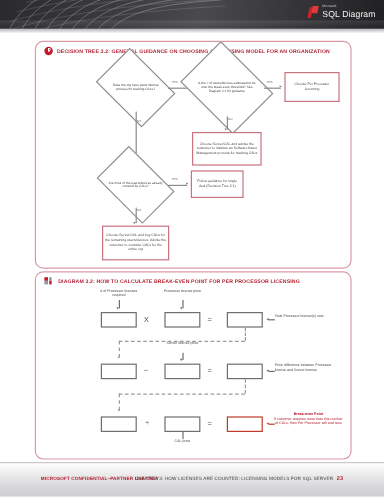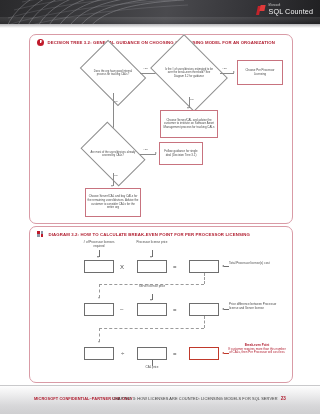--- a/index.html
+++ b/index.html
@@ -168,21 +168,21 @@
       </g>
     </svg>
     <div class="banner-sheen"></div>
     <div class="brand">
       <div class="brand-mark">
         <i class="a"></i>
           <i class="b"></i>
       </div>
       <div class="brand-txt">
         <span class="brand-ms">Microsoft</span>
-        <span class="brand-sql">SQL Counted</span>
+        <span class="brand-sql">SQL Diagram</span>
       </div>
     </div>
   </div>
   <div class="banner-shadow"></div>
 
   <div class="panel" id="panel-decision">
 
     <div class="panel-head">
       <span class="icon-decision">
           <b>?</b>

